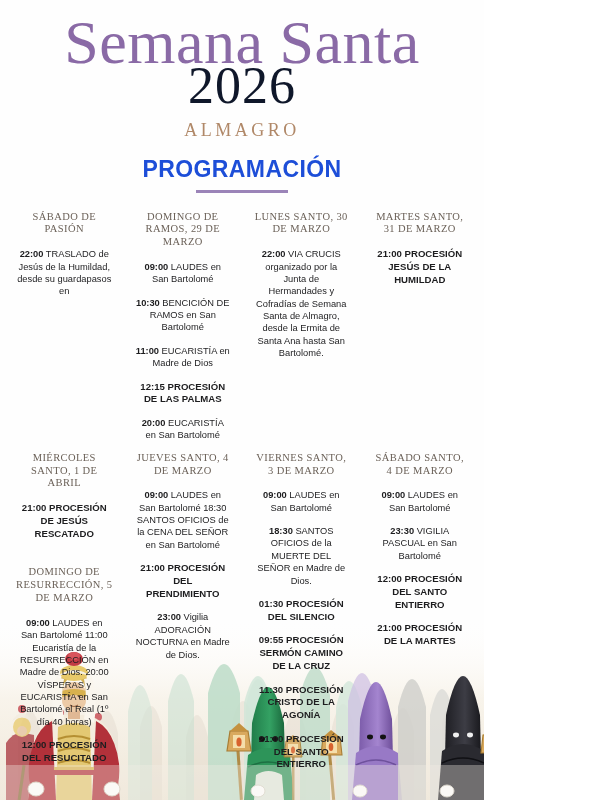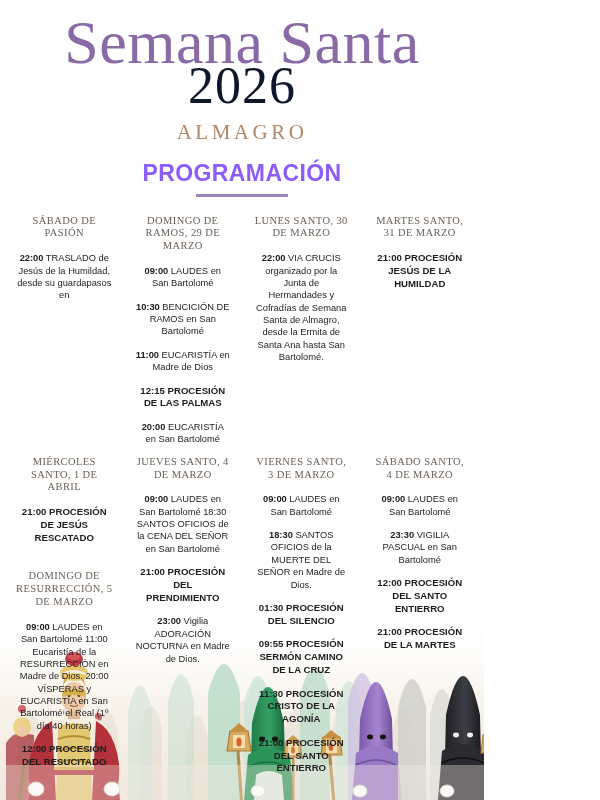--- a/index.html
+++ b/index.html
@@ -44,32 +44,32 @@
     font-family: "Liberation Serif", serif;
     font-size: 52px;
     line-height: 0.82;
     color: #0f172a;
     font-weight: 400;
     margin: -6px 0 0 0;
     letter-spacing: 1px;
   }
   .title-city {
     font-family: "Liberation Serif", serif;
-    font-size: 21px;
+    font-size: 18px;
     letter-spacing: 3.5px;
     color: #b08868;
     margin: 12px 0 0 0;
     font-weight: 400;
   }
   .title-program {
     font-family: "Liberation Sans", sans-serif;
     font-size: 23px;
     font-weight: bold;
     letter-spacing: 0.4px;
-    color: #8b5cf6;
+    color: #1d4ed8;
     margin: 15px 0 0 0;
   }
   .divider {
     width: 92px;
     height: 3px;
     background: #9b84b8;
     margin: 7px auto 0 auto;
     border: none;
   }
 

